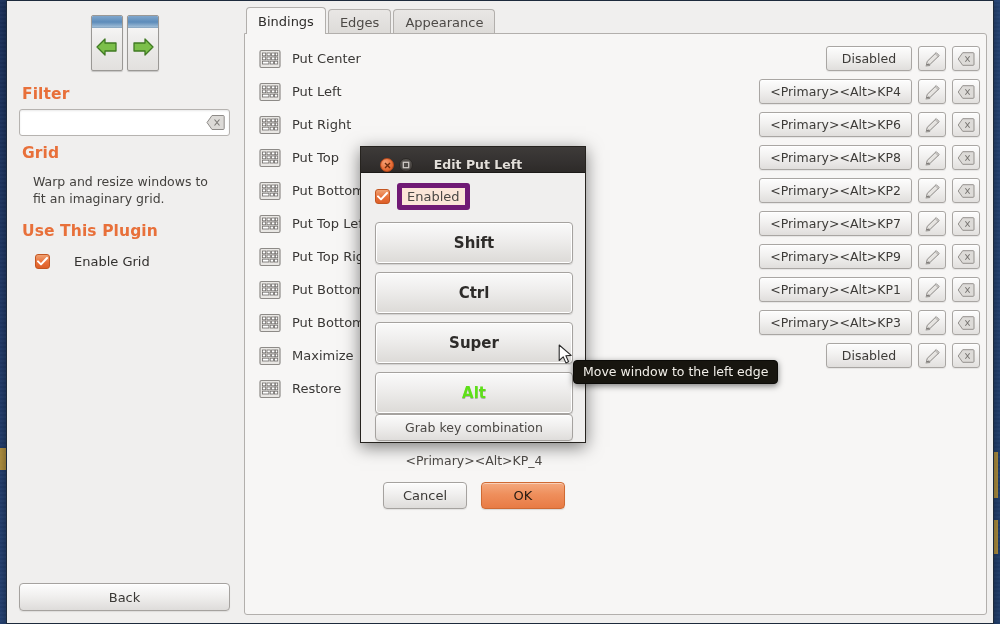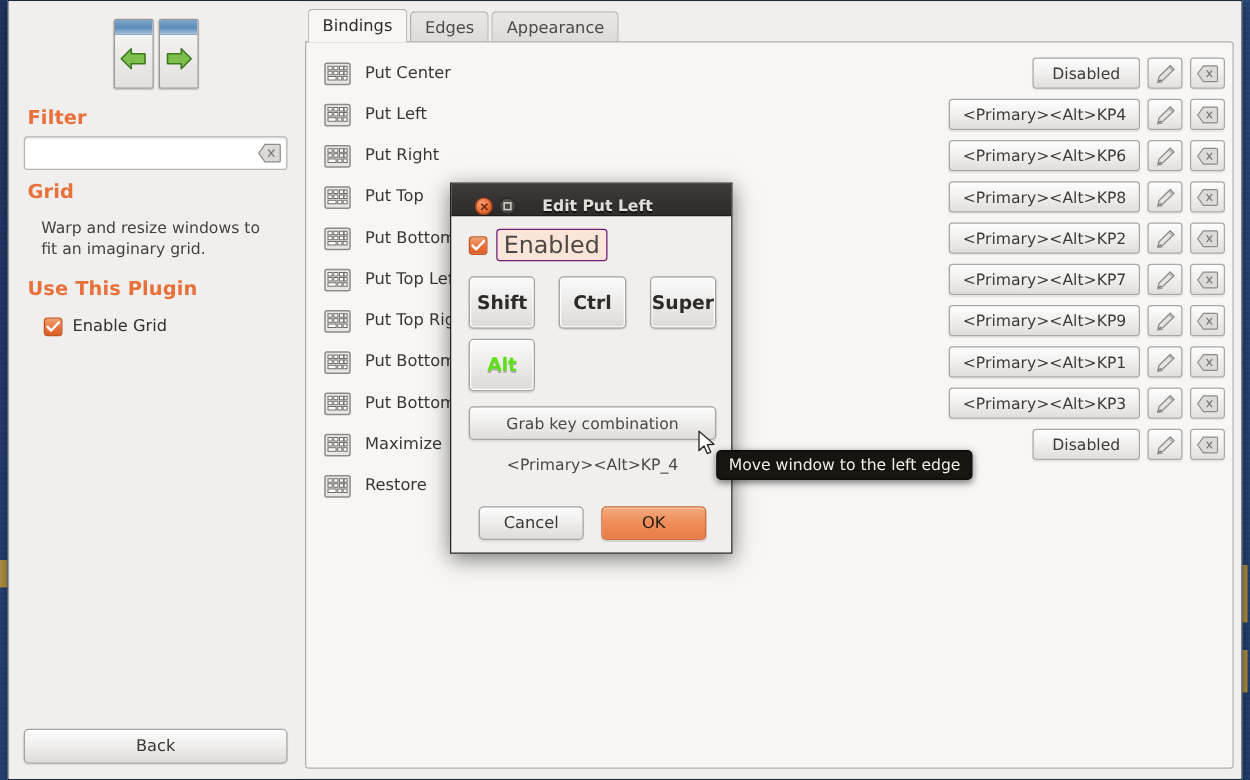--- a/index.html
+++ b/index.html
@@ -101,21 +101,21 @@
   }
   .clear-ic {
     position: absolute; right: 5px; top: 5px;
     width: 19px; height: 17px; cursor: pointer;
   }
   .sb-desc {
     font-size: 12.5px; color: #44423f; line-height: 1.35;
     margin: 6px 0 4px 14px; max-width: 190px;
   }
   .sb-check {
-    display: flex; align-items: center; gap: 8px;
+    display: flex; align-items: center; gap: 24px;
     margin: 8px 0 0 16px; font-size: 13px; color: #33312f; cursor: pointer;
   }
   .cbox {
     width: 15px; height: 15px; border-radius: 3px;
     background: linear-gradient(180deg,#f0a273 0%, #e8703a 55%, #dd5f28 100%);
     border: 1px solid #c45621;
     display:flex; align-items:center; justify-content:center;
     flex: 0 0 15px;
   }
   .cbox svg { display:block; }
@@ -226,28 +226,28 @@
     cursor:pointer;
   }
   .dlg-title-text {
     color: #e2ded9; font-size: 12.5px; font-weight: bold;
     flex: 1; text-align: center; margin-right: 28px;
     text-shadow: 0 1px 0 rgba(0,0,0,.6);
   }
   .dlg-body { flex:1; padding: 10px 12px 10px 14px; display:flex; flex-direction:column; }
   .en-row { display:flex; align-items:center; gap: 7px; margin-bottom: 12px; }
   .en-label {
-    font-size: 19px; color: #4b4845;
-    border: 1px solid #701a75; border-radius: 3px;
+    font-size: 13px; color: #4b4845;
+    border: 5px solid #701a75; border-radius: 3px;
     background: #fbe5d8;
     padding: 1px 5px;
   }
   .mod-grid {
-    display: grid; grid-template-columns: 1fr 1fr 1fr;
-    gap: 8px 19px; margin-bottom: 12px;
+    display: grid; grid-template-columns: 1fr;
+    gap: 8px 19px; margin-bottom: 0;
   }
   .modkey {
     height: 42px;
     background: linear-gradient(180deg,#fafafa 0%, #efeeed 40%, #dcdad7 100%);
     border: 1px solid #a5a29f; border-radius: 4px;
     display:flex; align-items:center; justify-content:center;
     font-size: 15px; font-weight: bold; color: #2d2b29;
     cursor: pointer;
     box-shadow: inset 0 0 0 1px #fff, 0 1px 1px rgba(0,0,0,.12);
   }

